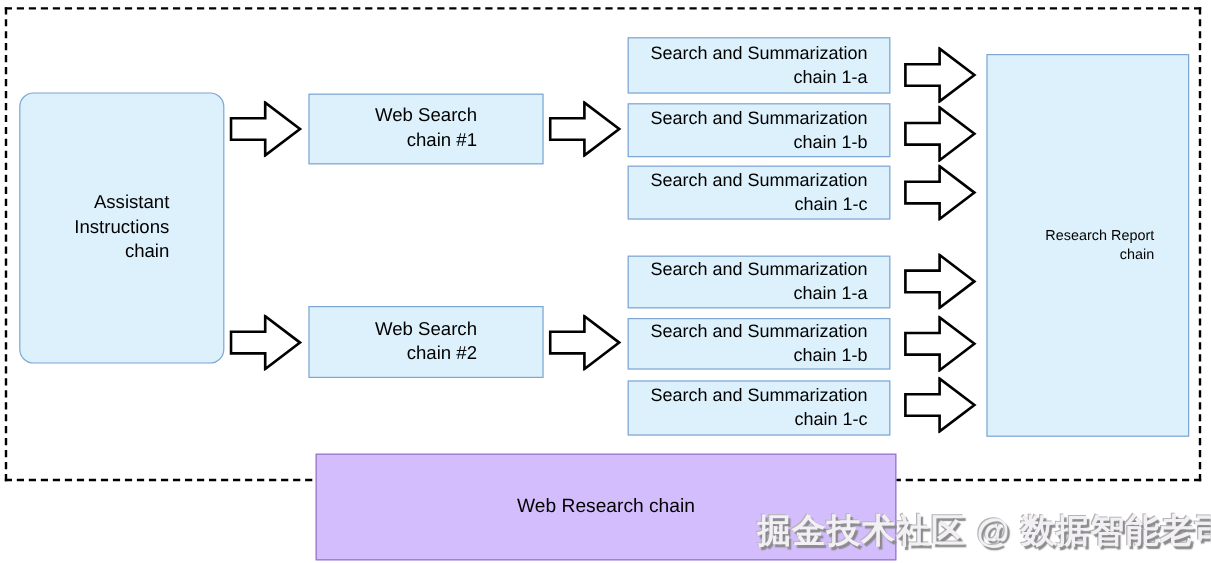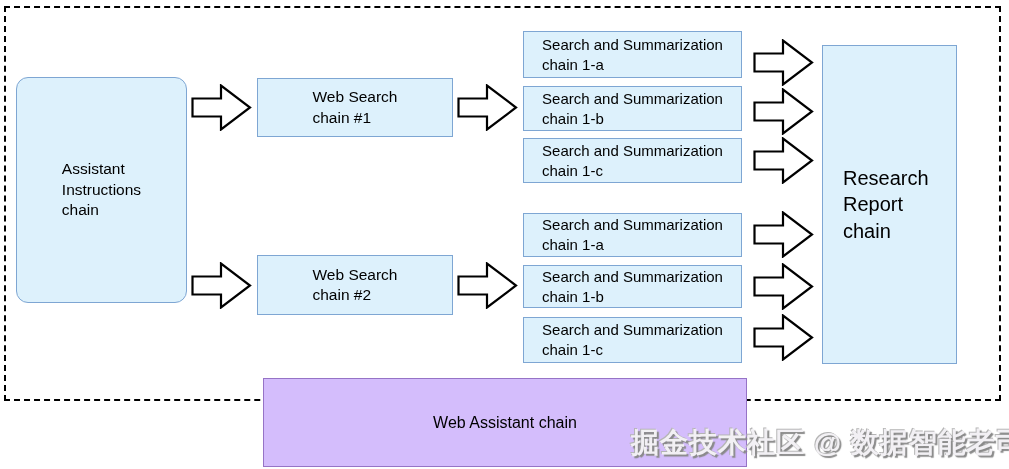--- a/index.html
+++ b/index.html
@@ -21,36 +21,36 @@
     background: transparent;
   }
   .node {
     position: absolute;
     box-sizing: border-box;
     background: var(--node-fill, #ddf1fc);
     border: 1px solid var(--node-border, #7ea6d3);
     display: flex;
     align-items: center;
     justify-content: center;
-    text-align: left;
+    text-align: right;
     white-space: pre-line;
     line-height: 1.32;
     font-size: 15px;
   }
   .node-assistant   { left: 16px;  top: 77px;  width: 171px; height: 226px; font-size: 15.5px; border-radius: 12px; }
   .node-ws1         { left: 257px; top: 78px;  width: 196px; height: 59px;  font-size: 15.5px; }
   .node-ws2         { left: 257px; top: 255px; width: 196px; height: 60px;  font-size: 15.5px; }
   .node-ss          { left: 523px; width: 219px; }
   .node-ss1a        { top: 31px;  height: 47px; }
   .node-ss1b        { top: 86px;  height: 45px; }
   .node-ss1c        { top: 138px; height: 45px; }
   .node-ss2a        { top: 213px; height: 44px; }
   .node-ss2b        { top: 265px; height: 43px; }
   .node-ss2c        { top: 317px; height: 46px; }
-  .node-report      { left: 822px; top: 45px; width: 135px; height: 319px; font-size: 20px; padding-left: 20px; }
+  .node-report      { left: 822px; top: 45px; width: 169px; height: 319px; font-size: 12px; padding-left: 20px; }
   .node-purple {
     left: 263px; top: 378px; width: 484px; height: 89px;
     background: var(--purple-fill, #d4bdfc);
     border: 1px solid var(--purple-border, #9673c6);
     font-size: 16px;
     z-index: 3;
   }
   .arrow { position: absolute; z-index: 2; }
   .watermark {
     position: absolute;
@@ -91,21 +91,21 @@
   <div class="node node-ss node-ss2a">Search and Summarization
 chain 1-a</div>
   <div class="node node-ss node-ss2b">Search and Summarization
 chain 1-b</div>
   <div class="node node-ss node-ss2c">Search and Summarization
 chain 1-c</div>
 
   <div class="node node-report">Research Report
 chain</div>
 
-  <div class="node node-purple">Web Assistant chain</div>
+  <div class="node node-purple">Web Research chain</div>
 
   <svg class="arrow" width="62" height="47" viewBox="0 0 62 47" style="display: block; left: 191px; top: 84px;">
     <polygon points="1.5,14.5 30,14.5 30,1.5 59,23.5 30,45.5 30,32.5 1.5,32.5" fill="#ffffff" stroke="#000000" stroke-width="2.2" stroke-linejoin="miter"></polygon>
   </svg>
     <svg class="arrow" width="62" height="47" viewBox="0 0 62 47" style="display: block; left: 191px; top: 262px;">
     <polygon points="1.5,14.5 30,14.5 30,1.5 59,23.5 30,45.5 30,32.5 1.5,32.5" fill="#ffffff" stroke="#000000" stroke-width="2.2" stroke-linejoin="miter"></polygon>
   </svg>
     <svg class="arrow" width="62" height="47" viewBox="0 0 62 47" style="display: block; left: 457px; top: 84px;">
     <polygon points="1.5,14.5 30,14.5 30,1.5 59,23.5 30,45.5 30,32.5 1.5,32.5" fill="#ffffff" stroke="#000000" stroke-width="2.2" stroke-linejoin="miter"></polygon>
   </svg>

